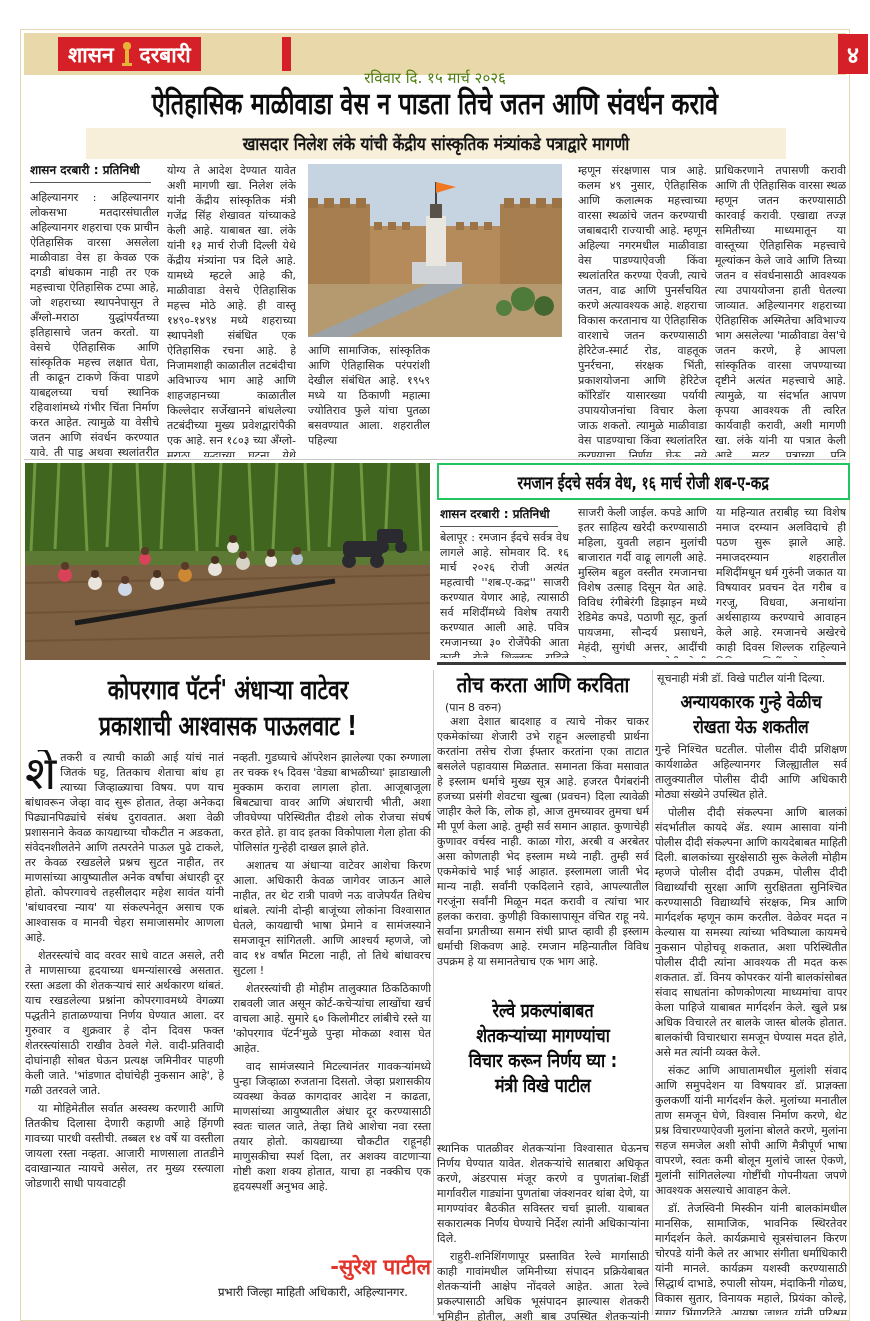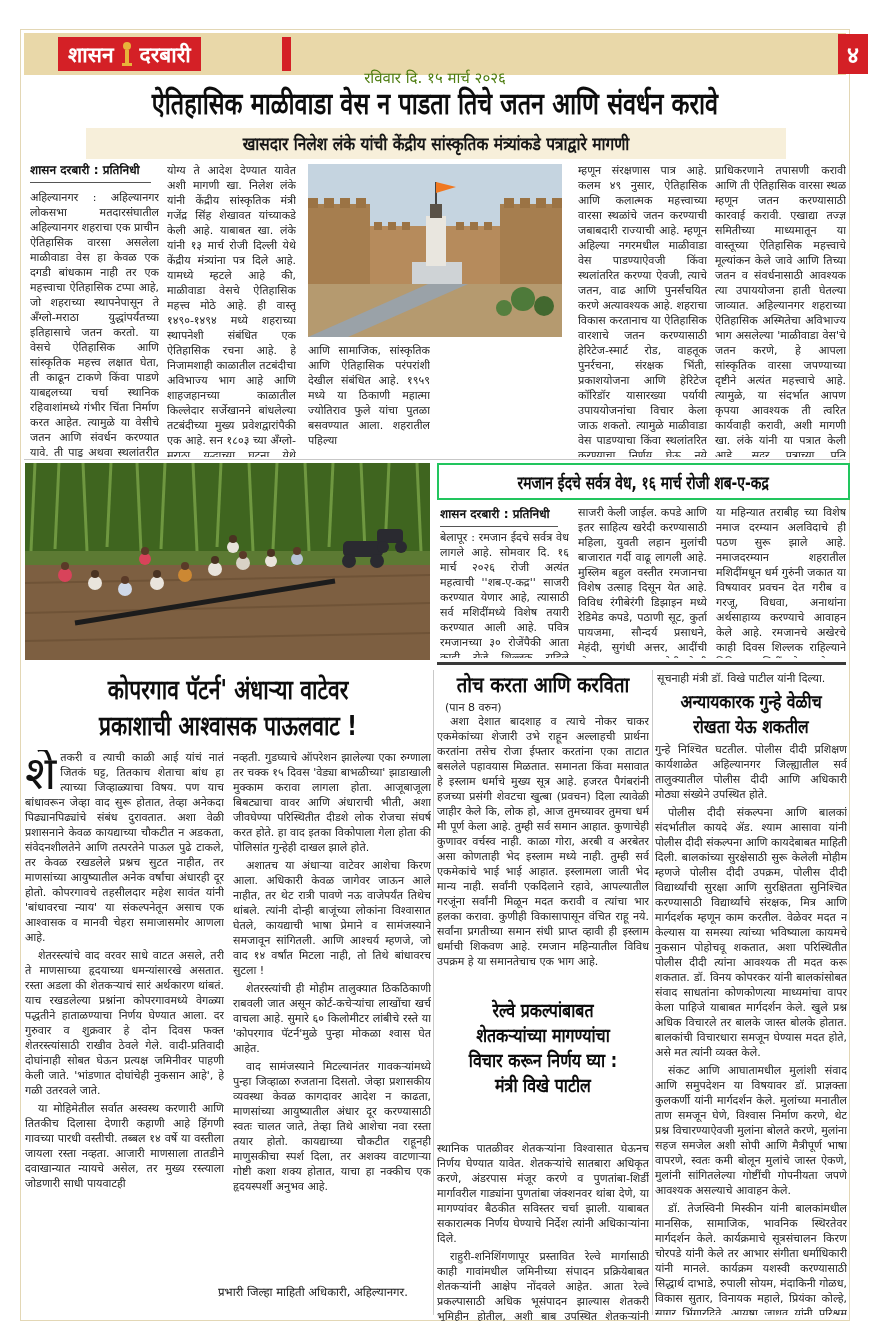--- a/index.html
+++ b/index.html
@@ -202,20 +202,21 @@
     </p>
     <p>शेतरस्त्यांचे वाद वरवर साधे वाटत असले, तरी ते माणसाच्या हृदयाच्या धमन्यांसारखे असतात. रस्ता अडला की शेतकऱ्याचं सारं अर्थकारण थांबतं. याच रखडलेल्या प्रश्नांना कोपरगावमध्ये वेगळ्या पद्धतीने हाताळण्याचा निर्णय घेण्यात आला. दर गुरुवार व शुक्रवार हे दोन दिवस फक्त शेतरस्त्यांसाठी राखीव ठेवले गेले. वादी-प्रतिवादी दोघांनाही सोबत घेऊन प्रत्यक्ष जमिनीवर पाहणी केली जाते. 'भांडणात दोघांचेही नुकसान आहे', हे गळी उतरवले जाते.</p>
     <p>या मोहिमेतील सर्वात अस्वस्थ करणारी आणि तितकीच दिलासा देणारी कहाणी आहे हिंगणी गावच्या पारधी वस्तीची. तब्बल १४ वर्षे या वस्तीला जायला रस्ता नव्हता. आजारी माणसाला तातडीने दवाखान्यात न्यायचे असेल, तर मुख्य रस्त्याला जोडणारी साधी पायवाटही</p>
   </div>
   <div class="abs body-text" style="left:233px;top:750px;width:198px;height:498px;">
     <p class="noindent">नव्हती. गुडघ्याचे ऑपरेशन झालेल्या एका रुग्णाला तर चक्क १५ दिवस 'वेड्या बाभळीच्या' झाडाखाली मुक्काम करावा लागला होता. आजूबाजूला बिबट्याचा वावर आणि अंधाराची भीती, अशा जीवघेण्या परिस्थितीत दीडशे लोक रोजचा संघर्ष करत होते. हा वाद इतका विकोपाला गेला होता की पोलिसांत गुन्हेही दाखल झाले होते.</p>
     <p>अशातच या अंधाऱ्या वाटेवर आशेचा किरण आला. अधिकारी केवळ जागेवर जाऊन आले नाहीत, तर थेट रात्री पावणे नऊ वाजेपर्यंत तिथेच थांबले. त्यांनी दोन्ही बाजूंच्या लोकांना विश्वासात घेतले, कायद्याची भाषा प्रेमाने व सामंजस्याने समजावून सांगितली. आणि आश्चर्य म्हणजे, जो वाद १४ वर्षांत मिटला नाही, तो तिथे बांधावरच सुटला !</p>
     <p>शेतरस्त्यांची ही मोहीम तालुक्यात ठिकठिकाणी राबवली जात असून कोर्ट-कचेऱ्यांचा लाखोंचा खर्च वाचला आहे. सुमारे ६० किलोमीटर लांबीचे रस्ते या 'कोपरगाव पॅटर्न'मुळे पुन्हा मोकळा श्वास घेत आहेत.</p>
     <p>वाद सामंजस्याने मिटल्यानंतर गावकऱ्यांमध्ये पुन्हा जिव्हाळा रुजताना दिसतो. जेव्हा प्रशासकीय व्यवस्था केवळ कागदावर आदेश न काढता, माणसांच्या आयुष्यातील अंधार दूर करण्यासाठी स्वतः चालत जाते, तेव्हा तिथे आशेचा नवा रस्ता तयार होतो. कायद्याच्या चौकटीत राहूनही माणुसकीचा स्पर्श दिला, तर अशक्य वाटणाऱ्या गोष्टी कशा शक्य होतात, याचा हा नक्कीच एक हृदयस्पर्शी अनुभव आहे.</p>
   </div>
+  <div class="abs signoff-name" style="left:233px;top:1252px;width:198px;">-सुरेश पाटील</div>
   <div class="abs signoff-title" style="left:195px;top:1284px;width:236px;">प्रभारी जिल्हा माहिती अधिकारी, अहिल्यानगर.</div>
 
   <div class="abs dev-line" style="left:437px;top:670px;width:212px;font-size:21px;transform:scaleX(.88);">तोच करता आणि करविता</div>
   <div class="abs lead-in-line" style="left:445px;top:699px;">(पान 8 वरुन)</div>
   <div class="abs body-text" style="left:437px;top:714px;width:212px;height:276px;">
     <p>अशा देशात बादशाह व त्याचे नोकर चाकर एकमेकांच्या शेजारी उभे राहून अल्लाहची प्रार्थना करतांना तसेच रोजा ईफ्तार करतांना एका ताटात बसलेले पहावयास मिळतात. समानता किंवा मसावात हे इस्लाम धर्माचे मुख्य सूत्र आहे. हजरत पैगंबरांनी हजच्या प्रसंगी शेवटचा खुत्बा (प्रवचन) दिला त्यावेळी जाहीर केले कि, लोक हो, आज तुमच्यावर तुमचा धर्म मी पूर्ण केला आहे. तुम्ही सर्व समान आहात. कुणाचेही कुणावर वर्चस्व नाही. काळा गोरा, अरबी व अरबेतर असा कोणताही भेद इस्लाम मध्ये नाही. तुम्ही सर्व एकमेकांचे भाई भाई आहात. इस्लामला जाती भेद मान्य नाही. सर्वांनी एकदिलाने रहावे, आपल्यातील गरजूंना सर्वांनी मिळून मदत करावी व त्यांचा भार हलका करावा. कुणीही विकासापासून वंचित राहू नये. सर्वांना प्रगतीच्या समान संधी प्राप्त व्हावी ही इस्लाम धर्माची शिकवण आहे. रमजान महिन्यातील विविध उपक्रम हे या समानतेचाच एक भाग आहे.</p>
   </div>
 
   <div class="abs dev-line" style="left:437px;top:997px;width:212px;font-size:19px;transform:scaleX(.84);">रेल्वे प्रकल्पांबाबत</div>
   <div class="abs dev-line" style="left:437px;top:1022px;width:212px;font-size:19px;transform:scaleX(.84);">शेतकऱ्यांच्या मागण्यांचा</div>

